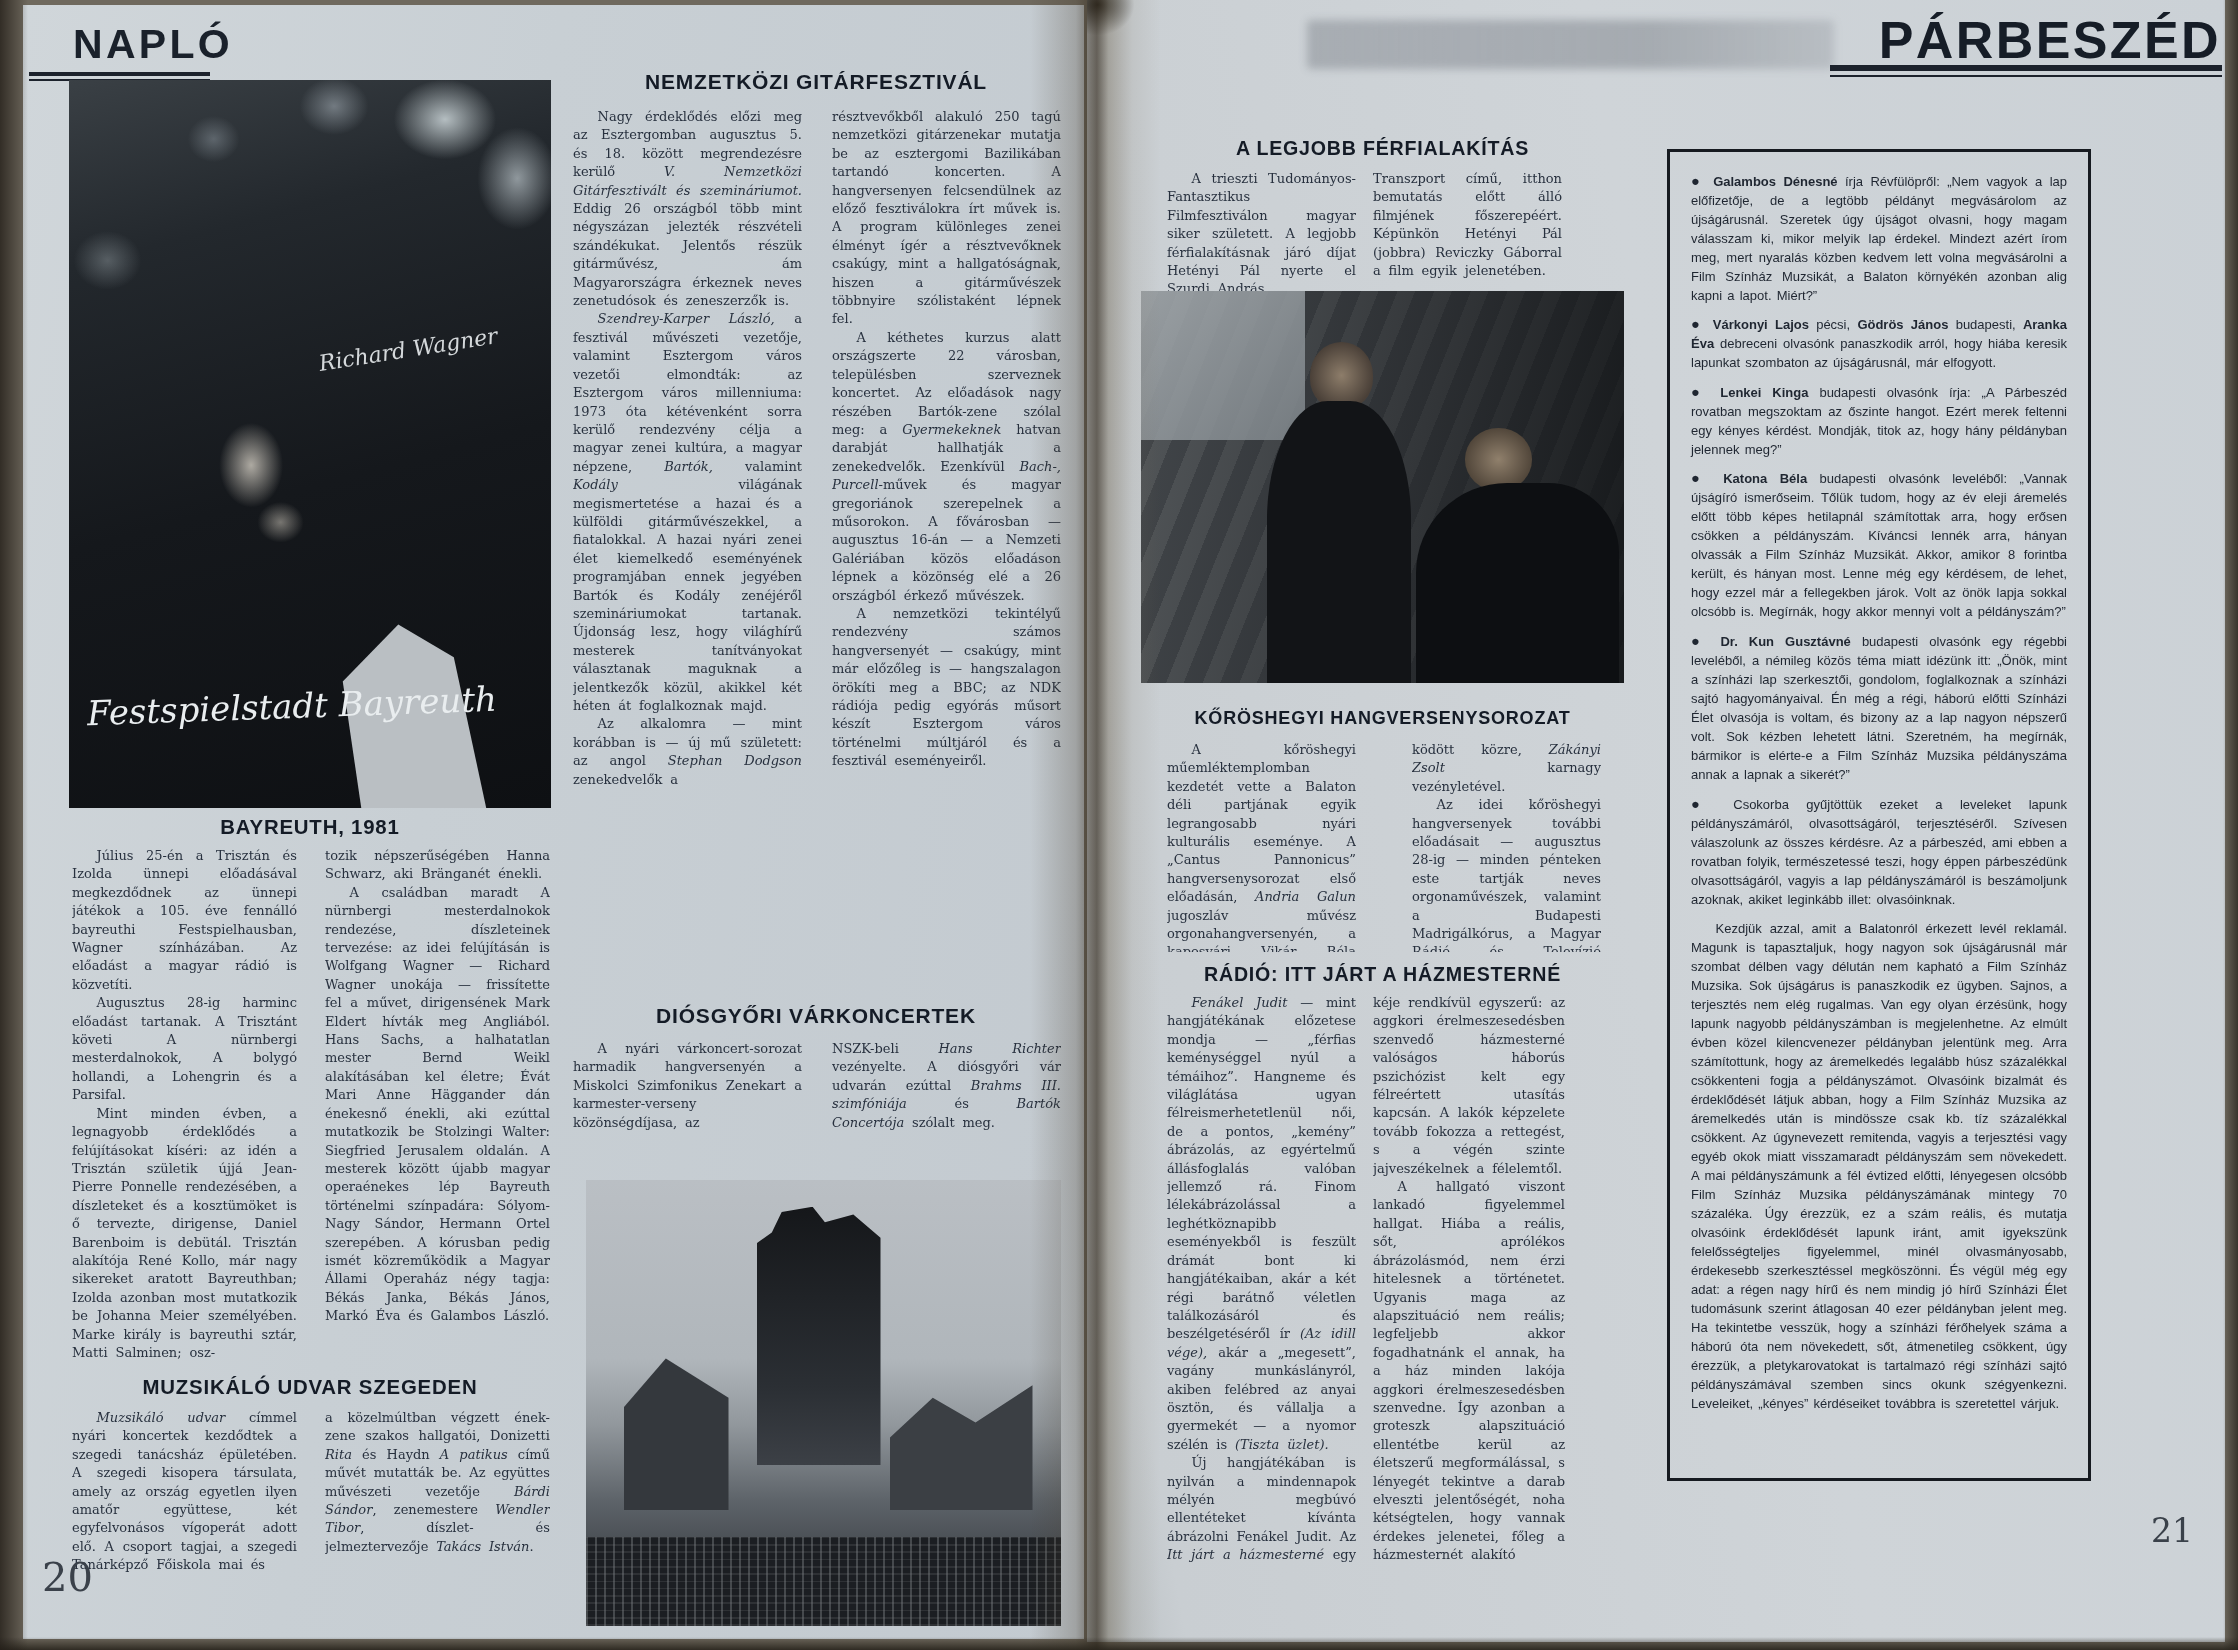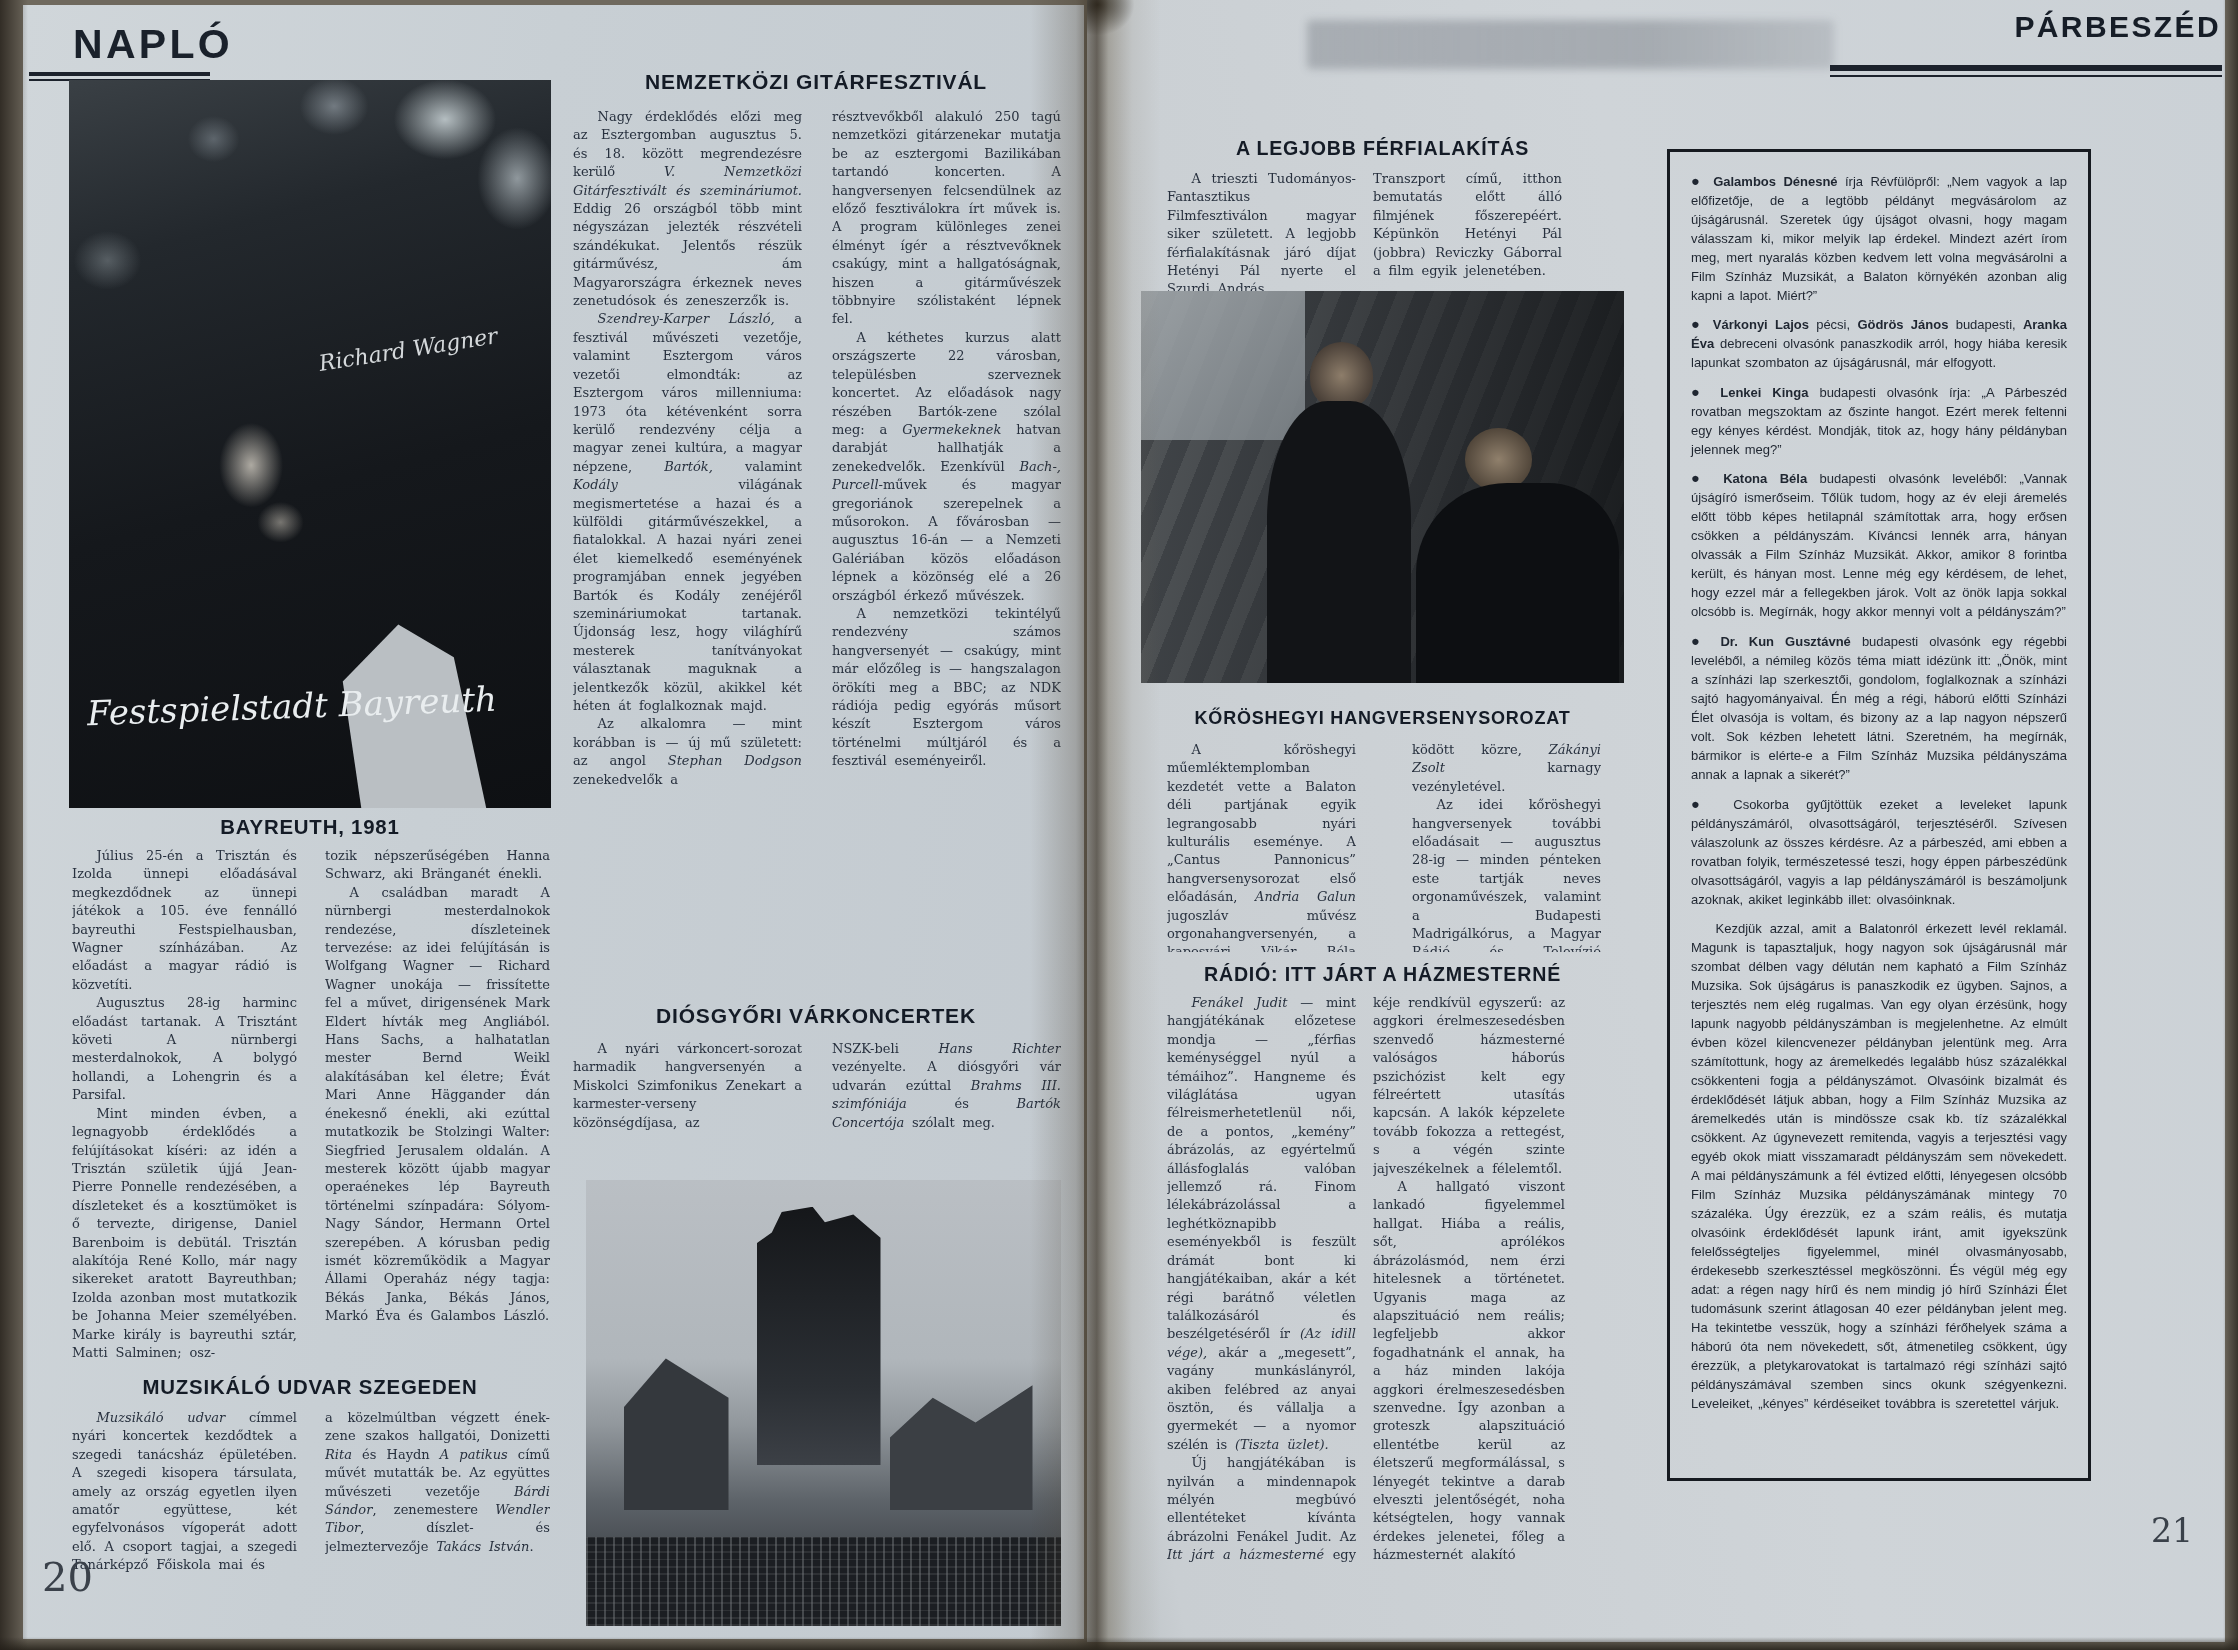--- a/index.html
+++ b/index.html
@@ -11,21 +11,21 @@
   #page-right{left:1087px;top:0;width:1138px;height:1642px;
     background:linear-gradient(80deg,#b7bdc0 0%,#c9ced2 7%,#cfd4d8 55%,#cbd1d6 100%);}
   .gutter{position:absolute;left:1030px;top:0;width:131px;height:1650px;pointer-events:none;
     background:linear-gradient(to right,rgba(60,52,38,0) 0%,rgba(70,60,45,.28) 35%,rgba(52,43,30,.68) 51%,rgba(100,88,66,.38) 60%,rgba(120,110,90,.12) 78%,rgba(120,110,90,0) 100%);}
   .edge-right{position:absolute;left:2223px;top:0;width:15.5px;height:1650px;background:linear-gradient(to right,rgba(60,55,45,.0),rgba(45,40,32,.85));}
   .edge-bottom{position:absolute;left:0;top:1637px;width:2239px;height:13px;background:linear-gradient(to bottom,rgba(50,45,36,0),rgba(40,36,28,.9));}
   .edge-left{position:absolute;left:0;top:0;width:28px;height:1650px;background:linear-gradient(to right,rgba(35,30,24,.8),rgba(35,30,24,0));}
 
   .masthead{position:absolute;font-family:"Liberation Sans",sans-serif;font-weight:bold;color:#1a212b;}
   #naplo{left:73px;top:21px;font-size:41px;letter-spacing:3.3px;}
-  #parbeszed-title{left:1828px;top:9.8px;width:393px;text-align:right;font-size:30px;letter-spacing:2.4px;color:#161d27;}
+  #parbeszed-title{left:1828px;top:9.8px;width:393px;text-align:right;font-size:52px;letter-spacing:2.4px;color:#161d27;}
   .rule{position:absolute;background:#1c222c;}
 
   .shead{position:absolute;font-family:"Liberation Sans",sans-serif;font-weight:bold;
          text-align:center;letter-spacing:0.8px;color:#141b26;}
   .serifcol{position:absolute;font-size:13px;line-height:18.4px;word-spacing:3.7px;
             color:#27303e;overflow:hidden;}
   .par{margin:0;text-align:justify;}
   .par.ind{text-indent:24.5px;}
   .i{font-style:italic;} .b{font-weight:bold;}
 

